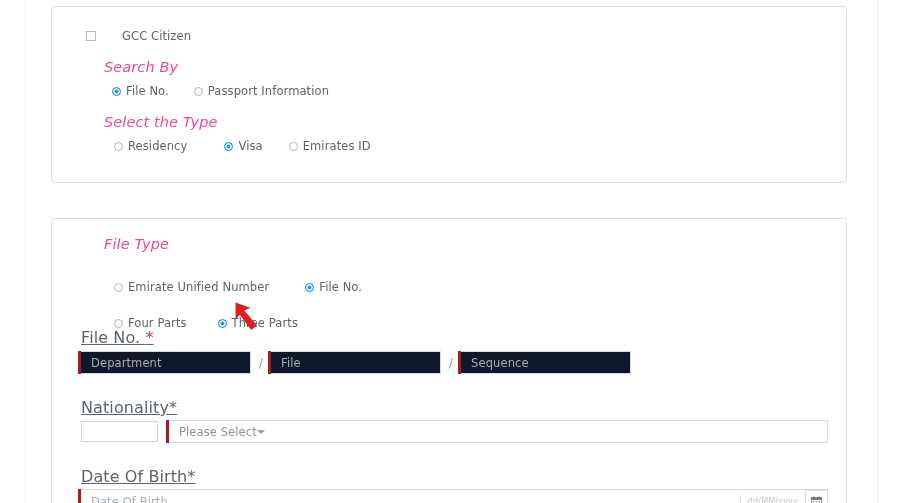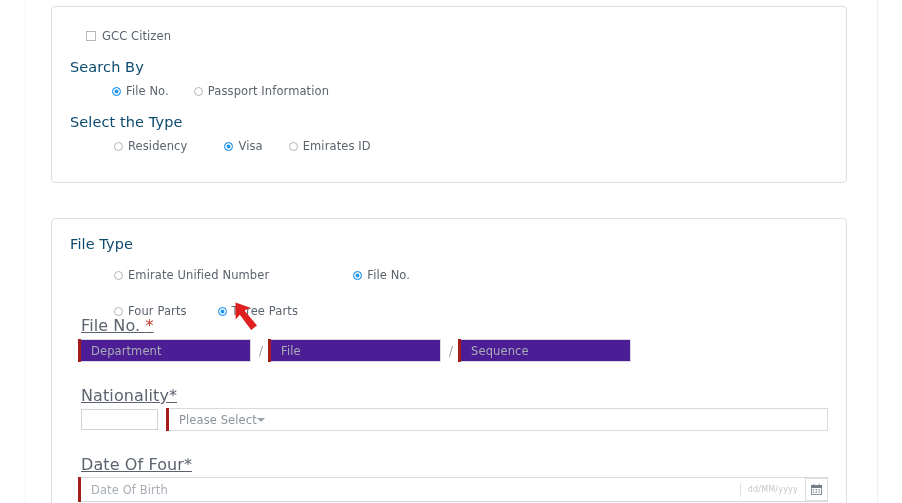--- a/index.html
+++ b/index.html
@@ -47,42 +47,44 @@
   .panel-1 { top: 6px; height: 177px; }
   .panel-2 { top: 218px; height: 300px; }
 
   .panel-inner { padding: 16px 18px 0 18px; }
 
   
   .check-row {
     display: flex;
     align-items: center;
     margin: 6px 0 0 16px;
+    gap: 20px;
   }
   .cbox {
     width: 10px;
     height: 10px;
     border: 1px solid #b4b8bd;
     background: #fff;
     box-sizing: border-box;
     margin-right: 6px;
     flex: none;
   }
   .check-label {
     font-size: 11.5px;
     color: #5b636e;
     letter-spacing: .1px;
   }
 
   .section-head {
     font-size: 14.5px;
-    color: #0c4a6e;
+    color: #ec4899;
     font-weight: 400;
-    margin: 16px 0 0 0;
-    letter-spacing: .1px;
+    margin: 16px 0 0 34px;
+    letter-spacing: .1px;
+    font-style: italic;
   }
 
   .radio-row {
     display: flex;
     align-items: center;
     margin: 9px 0 0 42px;
   }
   .radio-item {
     display: flex;
     align-items: center;
@@ -121,21 +123,21 @@
   .req { color: #c0392b; }
 
   .fields-wrap { padding: 0 18px 0 29px; }
 
   
   .inp {
     position: relative;
     height: 23px;
     border: 1px solid #d8dbde;
     border-left: none;
-    background: #4c1d95;
+    background: #0f172a;
     box-sizing: border-box;
     display: flex;
     align-items: center;
   }
   .inp::before {
     content: "";
     position: absolute;
     left: -3px;
     top: -1px;
     bottom: -1px;
@@ -309,21 +311,21 @@
     </div>
 
   </div>
 </div>
 
 <div class="panel panel-2">
   <div class="panel-inner" style="padding-top:12px;">
 
     <div class="section-head" style="margin-top:5px;">File Type</div>
 
-    <div class="radio-row" style="margin-top:16px;margin-left:44px;gap:48px;">
+    <div class="radio-row" style="margin-top:28px;margin-left:44px;">
       <span class="radio-item" style="margin-right:36px;">
         <span class="rbox"></span>
         <span class="radio-label">Emirate Unified Number</span>
       </span>
       <span class="radio-item">
         <span class="rbox on"></span>
         <span class="radio-label">File No.</span>
       </span>
     </div>
 
@@ -362,21 +364,21 @@
     <div class="field-label" style="margin-top:24px;">Nationality*</div>
 
     <div class="nat-row" style="margin-top:3px;">
       <div class="flag-slot"></div>
       <div class="select-box">
         <span class="val">Please Select</span>
         <span class="caret"></span>
       </div>
     </div>
 
-    <div class="field-label" style="margin-top:24px;">Date Of Four*</div>
+    <div class="field-label" style="margin-top:24px;">Date Of Birth*</div>
 
     <div class="dob-box" style="margin-top:3px;">
       <span class="ph">Date Of Birth</span>
       <span class="dob-hint">dd/MM/yyyy</span>
       <span class="cal-btn">
         <svg width="11" height="11" viewBox="0 0 14 14" aria-hidden="true">
           <rect x="0.5" y="2" width="13" height="11.5" fill="none" stroke="#6f7680" stroke-width="1"></rect>
           <rect x="0.5" y="2" width="13" height="3" fill="#6f7680"></rect>
           <rect x="3" y="0.3" width="1.3" height="2.6" fill="#6f7680"></rect>
           <rect x="9.7" y="0.3" width="1.3" height="2.6" fill="#6f7680"></rect>

